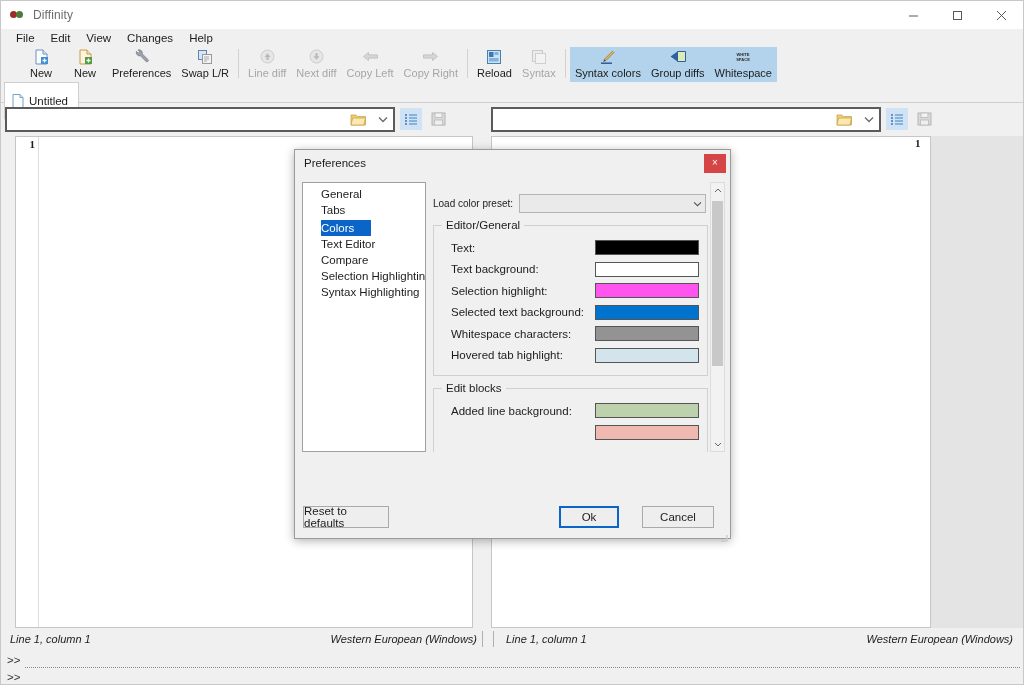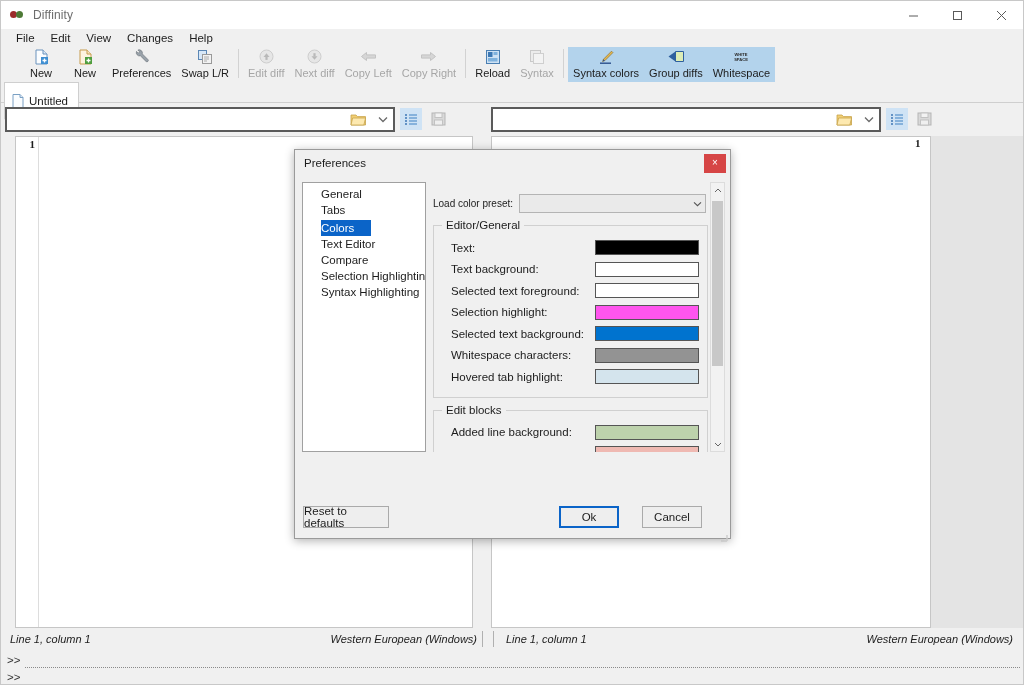--- a/index.html
+++ b/index.html
@@ -344,21 +344,21 @@
     height: 22px;
     border: 1px solid #aaaaaa;
     background: #eeeeee;
     font-size: 11.5px; color: #1c1c1c;
     font-family: "Liberation Sans", sans-serif;
     display: flex; align-items: center; justify-content: center;
     box-sizing: border-box;
   }
   .btn.reset { left: 8px; width: 86px; }
   .btn.ok { left: 264px; width: 60px; border: 2px solid #0b64c8; }
-  .btn.cancel { left: 347px; width: 60px; }
+  .btn.cancel { left: 347px; width: 72px; }
 
   .resize-grip {
     position: absolute; right: 2px; bottom: 2px;
     width: 8px; height: 8px;
   }
 </style>
 </head>
 <body>
 
 <div class="app">
@@ -446,21 +446,21 @@
     <div class="tb-sep"></div>
 
     <div class="tb-btn disabled">
       <span class="tb-ico">
         <svg width="15" height="15" viewBox="0 0 15 15">
             <circle cx="7.5" cy="7.5" r="6.5" fill="#e6e6e6" stroke="#cdcdcd"></circle>
             <path d="M7.5 4.3l3 3.6h-6z" fill="#b9b9b9"></path>
             <rect x="6.4" y="7.6" width="2.2" height="3.3" fill="#b9b9b9"></rect>
           </svg>
       </span>
-      <span class="tb-lbl">Edit diff</span>
+      <span class="tb-lbl">Line diff</span>
     </div>
 
     <div class="tb-btn disabled">
       <span class="tb-ico">
         <svg width="15" height="15" viewBox="0 0 15 15">
             <circle cx="7.5" cy="7.5" r="6.5" fill="#e6e6e6" stroke="#cdcdcd"></circle>
             <path d="M7.5 10.8l-3-3.6h6z" fill="#b9b9b9"></path>
             <rect x="6.4" y="4.2" width="2.2" height="3.3" fill="#b9b9b9"></rect>
           </svg>
       </span>
@@ -690,24 +690,20 @@
 
         <div class="color-row">
           <span class="cr-lbl">Text:</span>
           <span class="swatch" style="background-color: rgb(0, 0, 0);"></span>
         </div>
         <div class="color-row">
           <span class="cr-lbl">Text background:</span>
           <span class="swatch" style="background-color: rgb(255, 255, 255);"></span>
         </div>
         <div class="color-row">
-          <span class="cr-lbl">Selected text foreground:</span>
-          <span class="swatch" style="background-color: rgb(255, 255, 255);"></span>
-        </div>
-        <div class="color-row">
           <span class="cr-lbl">Selection highlight:</span>
           <span class="swatch" style="background-color: rgb(255, 85, 238);"></span>
         </div>
         <div class="color-row">
           <span class="cr-lbl">Selected text background:</span>
           <span class="swatch" style="background-color: rgb(0, 115, 207);"></span>
         </div>
         <div class="color-row">
           <span class="cr-lbl">Whitespace characters:</span>
           <span class="swatch" style="background-color: rgb(147, 147, 147);"></span>

